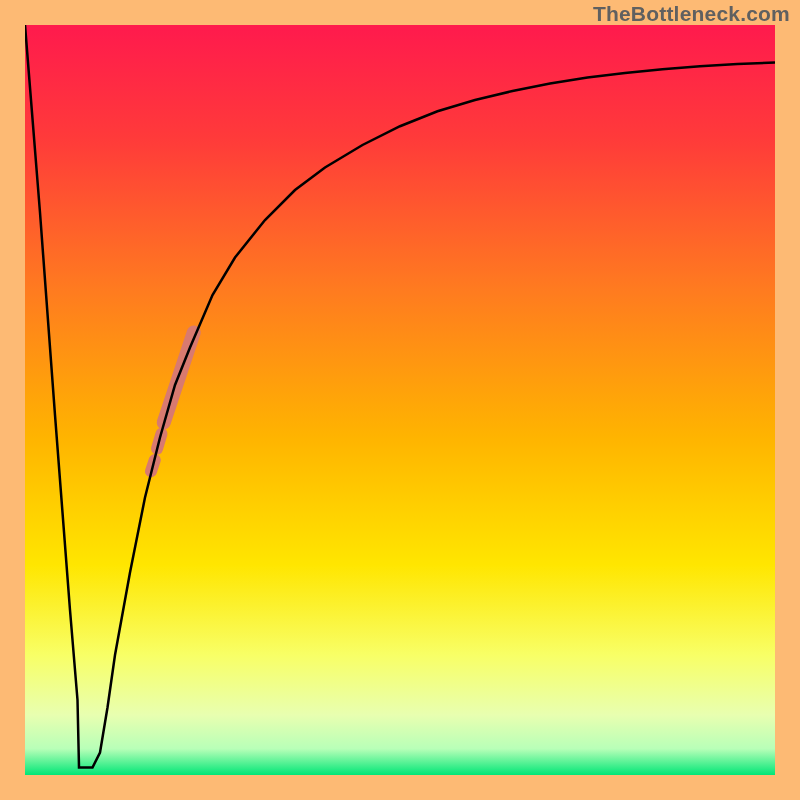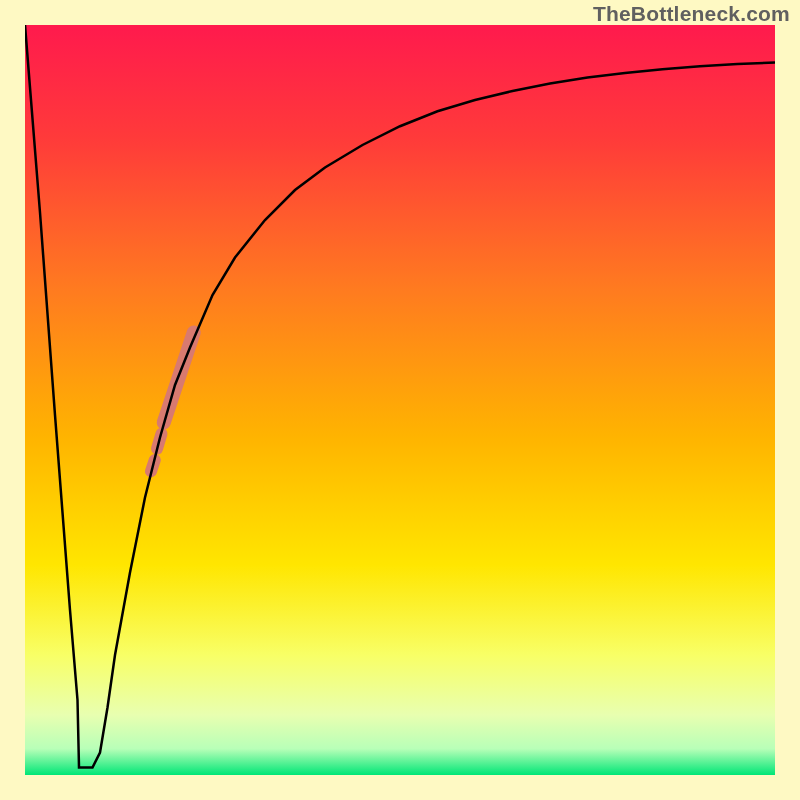--- a/index.html
+++ b/index.html
@@ -8,21 +8,21 @@
     width: 800px;
     height: 800px;
     overflow: hidden;
     background: #000;
     font-family: Arial, Helvetica, sans-serif;
   }
   .frame {
     position: relative;
     width: 800px;
     height: 800px;
-    background: #fef9c3;
+    background: #fdba74;
   }
   .watermark {
     position: absolute;
     top: 2px;
     right: 10px;
     color: #606060;
     font-size: 21px;
     font-weight: 600;
     letter-spacing: 0.2px;
     font-family: Arial, Helvetica, sans-serif;

